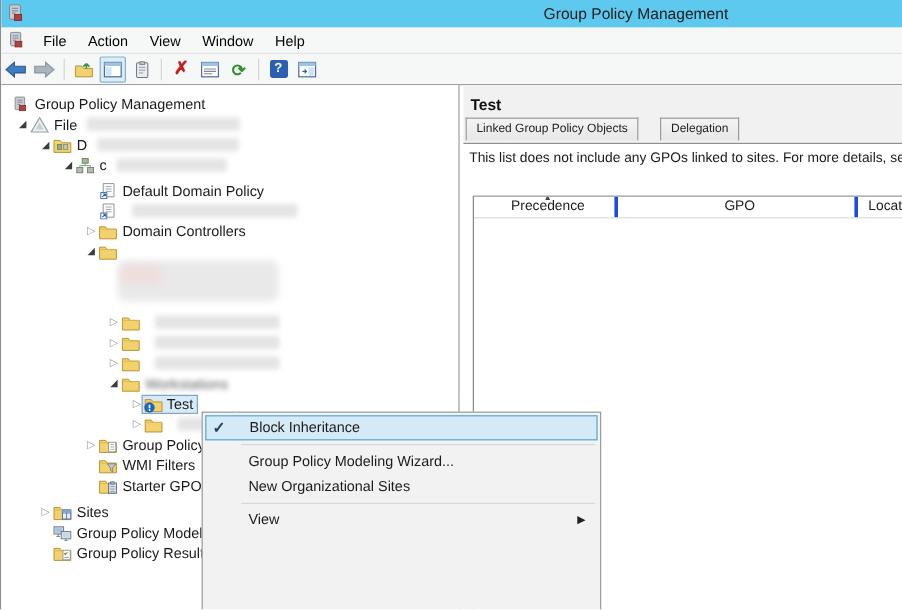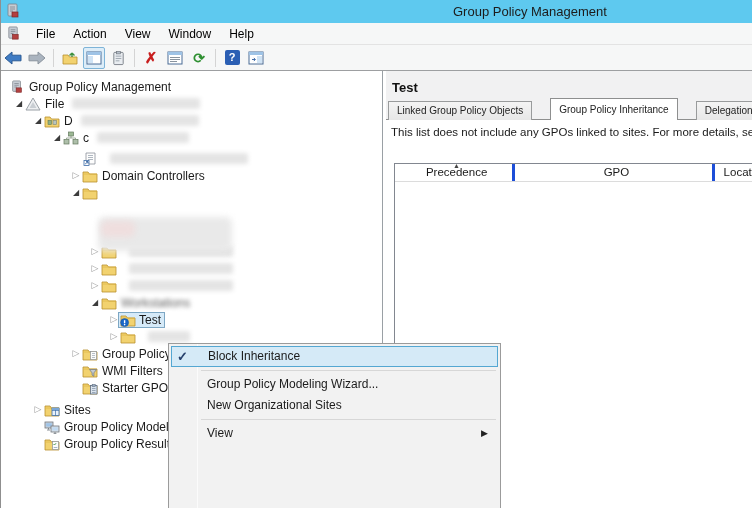--- a/index.html
+++ b/index.html
@@ -275,20 +275,27 @@
     <div class="trow" style="padding-left:50px">
       <span class="tw exp">◢</span>
       <svg class="ti">
           <use href="#sym-domain"></use>
         </svg>
       <span class="tl">c</span>
       <span class="redact" style="width:92px"></span>
     </div>
 
     <div style="height:4px"></div>
+    <div class="trow" style="padding-left:69px">
+      <span class="tw"></span>
+      <svg class="ti">
+          <use href="#sym-gpo"></use>
+        </svg>
+      <span class="tl">Default Domain Policy</span>
+    </div>
 
     <div class="trow" style="padding-left:69px">
       <span class="tw"></span>
       <svg class="ti">
           <use href="#sym-gpo"></use>
         </svg>
       <span class="redact" style="width:138px"></span>
     </div>
 
     <div class="trow" style="padding-left:69px">
@@ -406,21 +413,20 @@
     <div class="blob" style="left:97px; top:146px; width:134px; height:34px"></div>
     <div class="blob pink" style="left:100px; top:150px; width:34px; height:16px"></div>
   </div>
 
   <div class="right-pane">
     <div class="rp-band"></div>
     <div class="rp-title">Test</div>
     <div class="tabline"></div>
     <div class="tabs">
       <div class="tab">Linked Group Policy Objects</div>
-      <div class="tab active">Group Policy Inheritance</div>
       <div class="tab">Delegation</div>
     </div>
     <div class="rp-desc">This list does not include any GPOs linked to sites. For more details, see Help</div>
 
     <div class="gtable">
       <div class="gthead">
         <div class="gth" style="width:124px">
           <span>Precedence</span>
           <span class="sortarrow">▲</span>
         </div>

